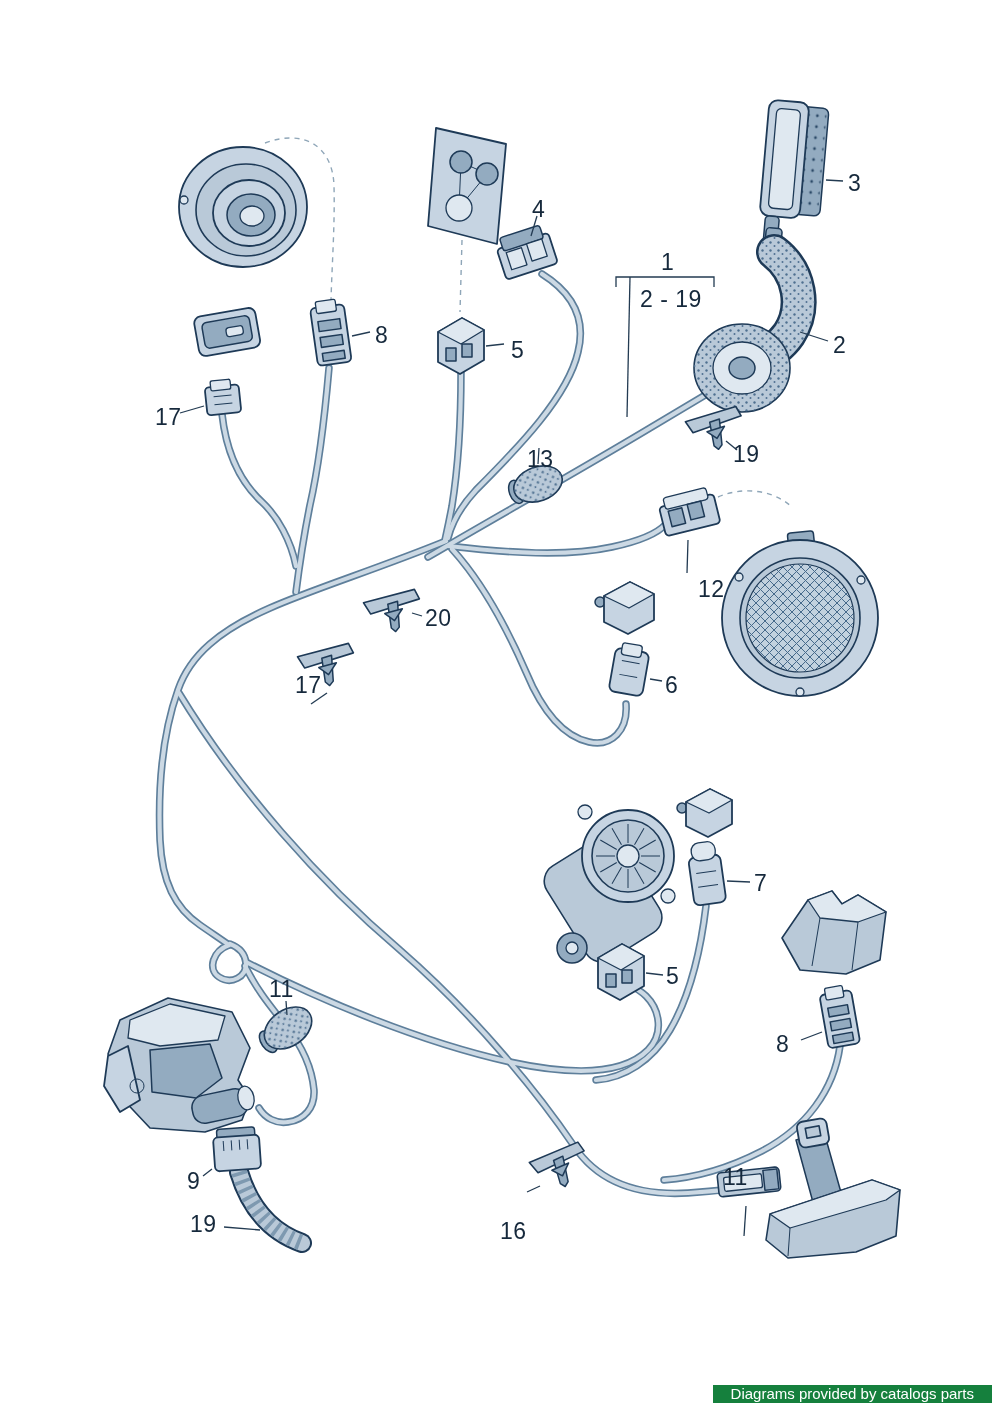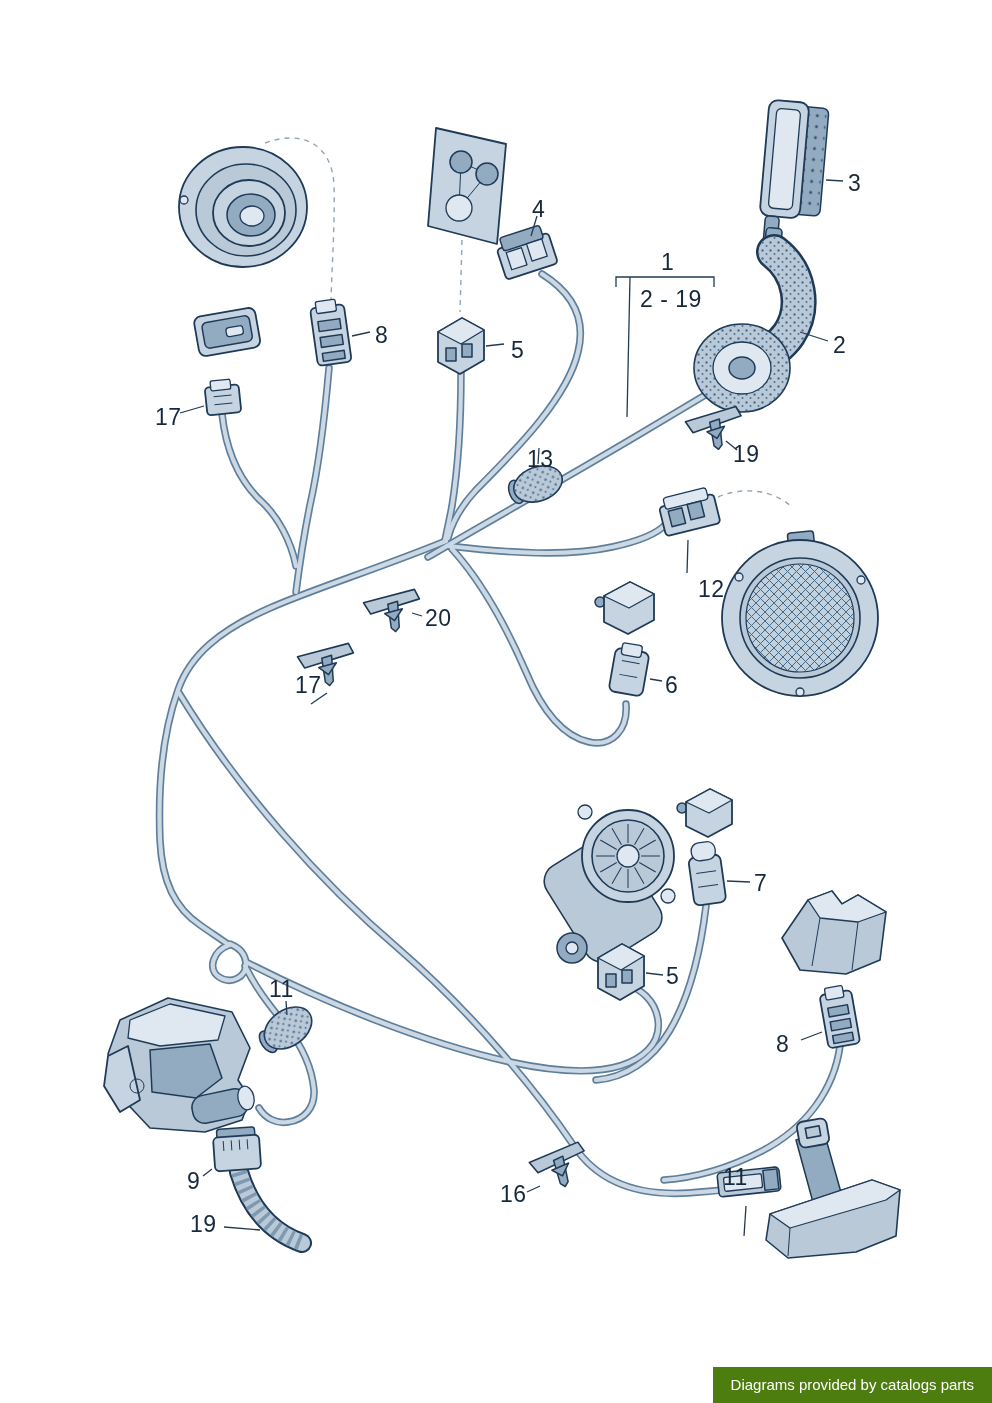--- a/index.html
+++ b/index.html
@@ -1,21 +1,21 @@
 <!DOCTYPE html>
 <html><head>
 <meta charset="utf-8">
 <style>
   html,body{margin:0;padding:0;background:#ffffff;}
   .stage{position:relative;width:992px;height:1403px;background:#ffffff;overflow:hidden;
          font-family:"Liberation Sans", sans-serif;}
   .stage svg{position:absolute;left:0;top:0;}
   .callout{position:absolute;font-size:23px;line-height:26px;color:#16293c;letter-spacing:.5px;}
-  .footer{position:absolute;right:0;bottom:0;background:#4d7c0f;color:#fff;
-          font-size:15px;line-height:18px;padding:9px 18px;}
+  .footer{position:absolute;right:0;bottom:0;background:#15803d;color:#fff;
+          font-size:15px;line-height:18px;padding:0 18px;}
   
   .wireO{fill:none;stroke:#5e7f9b;stroke-width:7.5;stroke-linecap:round;}
   .wireI{fill:none;stroke:#ccd9e4;stroke-width:4.2;stroke-linecap:round;}
   .part {fill:#c6d4e2;stroke:#1e3a57;stroke-width:1.8;stroke-linejoin:round;}
   .partD{fill:#93abc0;stroke:#1e3a57;stroke-width:1.5;stroke-linejoin:round;}
   .partM{fill:#b9c9d8;stroke:#1e3a57;stroke-width:1.6;stroke-linejoin:round;}
   .partL{fill:#dfe8f0;stroke:#1e3a57;stroke-width:1.3;stroke-linejoin:round;}
   .thin {fill:none;stroke:#1e3a57;stroke-width:1;}
   .lead {fill:none;stroke:#233b52;stroke-width:1.3;}
   .dash {fill:none;stroke:#8fa6b8;stroke-width:1.4;stroke-dasharray:5 5;}
@@ -368,18 +368,18 @@
   <div class="callout" style="left:733px;top:441px">19</div>
   <div class="callout" style="left:698px;top:576px">12</div>
   <div class="callout" style="left:425px;top:605px">20</div>
   <div class="callout" style="left:665px;top:672px">6</div>
   <div class="callout" style="left:295px;top:672px">17</div>
   <div class="callout" style="left:754px;top:870px">7</div>
   <div class="callout" style="left:666px;top:963px">5</div>
   <div class="callout" style="left:269px;top:976px">11</div>
   <div class="callout" style="left:776px;top:1031px">8</div>
   <div class="callout" style="left:187px;top:1168px">9</div>
-  <div class="callout" style="left:500px;top:1181px">16</div>
+  <div class="callout" style="left:500px;top:1218px">16</div>
   <div class="callout" style="left:190px;top:1211px">19</div>
   <div class="callout" style="left:723px;top:1164px">11</div>
 
   <div class="footer">Diagrams provided by catalogs parts</div>
 </div>
 
 </body></html>

